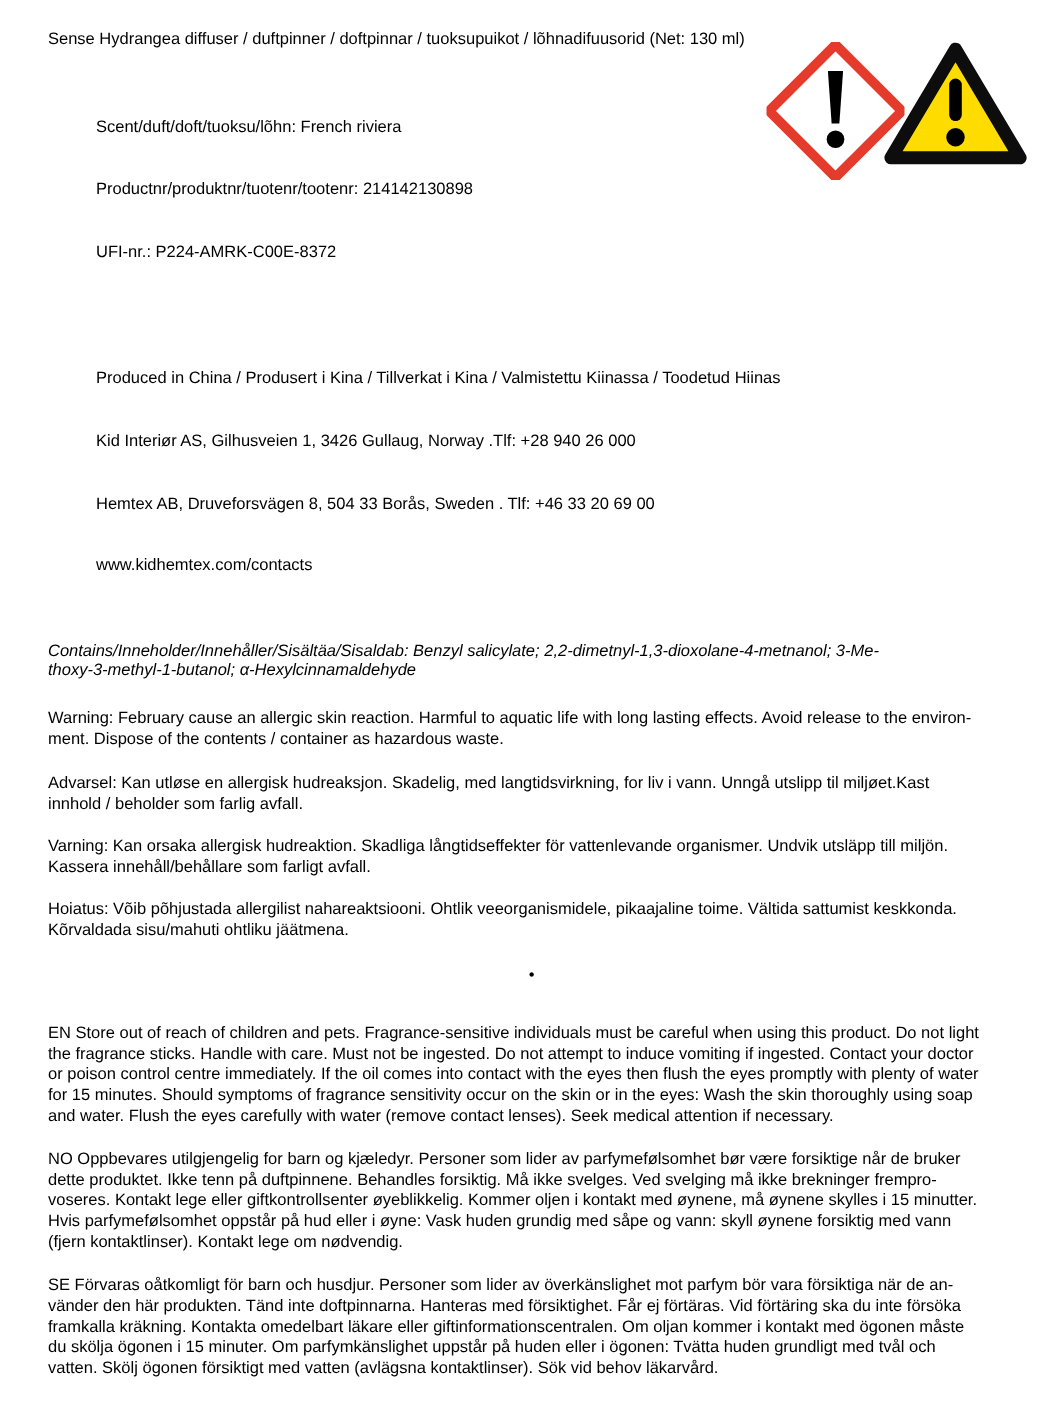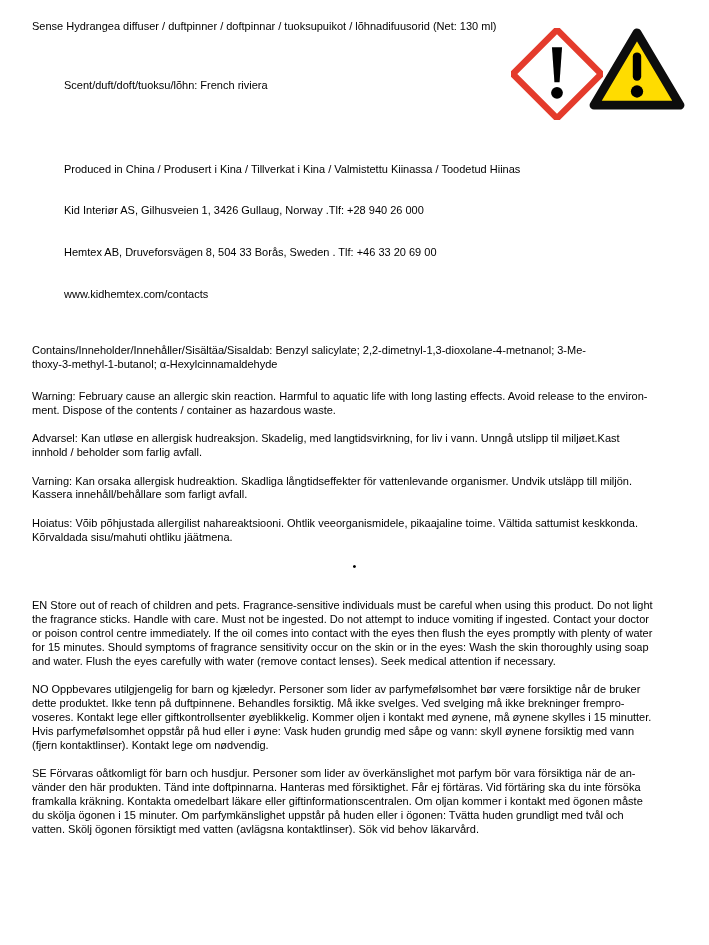--- a/index.html
+++ b/index.html
@@ -28,21 +28,21 @@
     line-height: 13.9px;
   }
   .para {
     margin: 0 0 14.5px 0;
     white-space: pre;           
     font-size: 11px;
     line-height: 13.9px;
   }
   .para .line { display: block; margin-left: 32px; }
   .title { margin-bottom: 17px; }
-  .contains { margin-bottom: 18px; }
+  .contains { margin-bottom: 18px; font-style: italic; }
   .bullet-sep {
     margin: 12px 0 26px 0;
     text-align: center;
     font-size: 11px;
     line-height: 14px;
     width: 645px;
   }
   .pictograms {
     position: absolute;
     top: 0;
@@ -70,20 +70,22 @@
 <body>
 
 <div class="page">
 
   <div class="content">
 
     <p class="para title">Sense Hydrangea diffuser / duftpinner / doftpinnar / tuoksupuikot / lõhnadifuusorid (Net: 130 ml)</p>
 
     <div class="para">
       <span class="line">Scent/duft/doft/tuoksu/lõhn: French riviera</span>
+      <span class="line">Productnr/produktnr/tuotenr/tootenr: 214142130898</span>
+      <span class="line">UFI-nr.: P224-AMRK-C00E-8372</span>
     </div>
 
     <div class="para">
       <span class="line">Produced in China / Produsert i Kina / Tillverkat i Kina / Valmistettu Kiinassa / Toodetud Hiinas</span>
       <span class="line">Kid Interiør AS, Gilhusveien 1, 3426 Gullaug, Norway .Tlf: +28 940 26 000</span>
       <span class="line">Hemtex AB, Druveforsvägen 8, 504 33 Borås, Sweden . Tlf: +46 33 20 69 00</span>
       <span class="line">www.kidhemtex.com/contacts</span>
     </div>
 
     <p class="para contains">Contains/Inneholder/Innehåller/Sisältäa/Sisaldab: Benzyl salicylate; 2,2-dimetnyl-1,3-dioxolane-4-metnanol; 3-Me-

